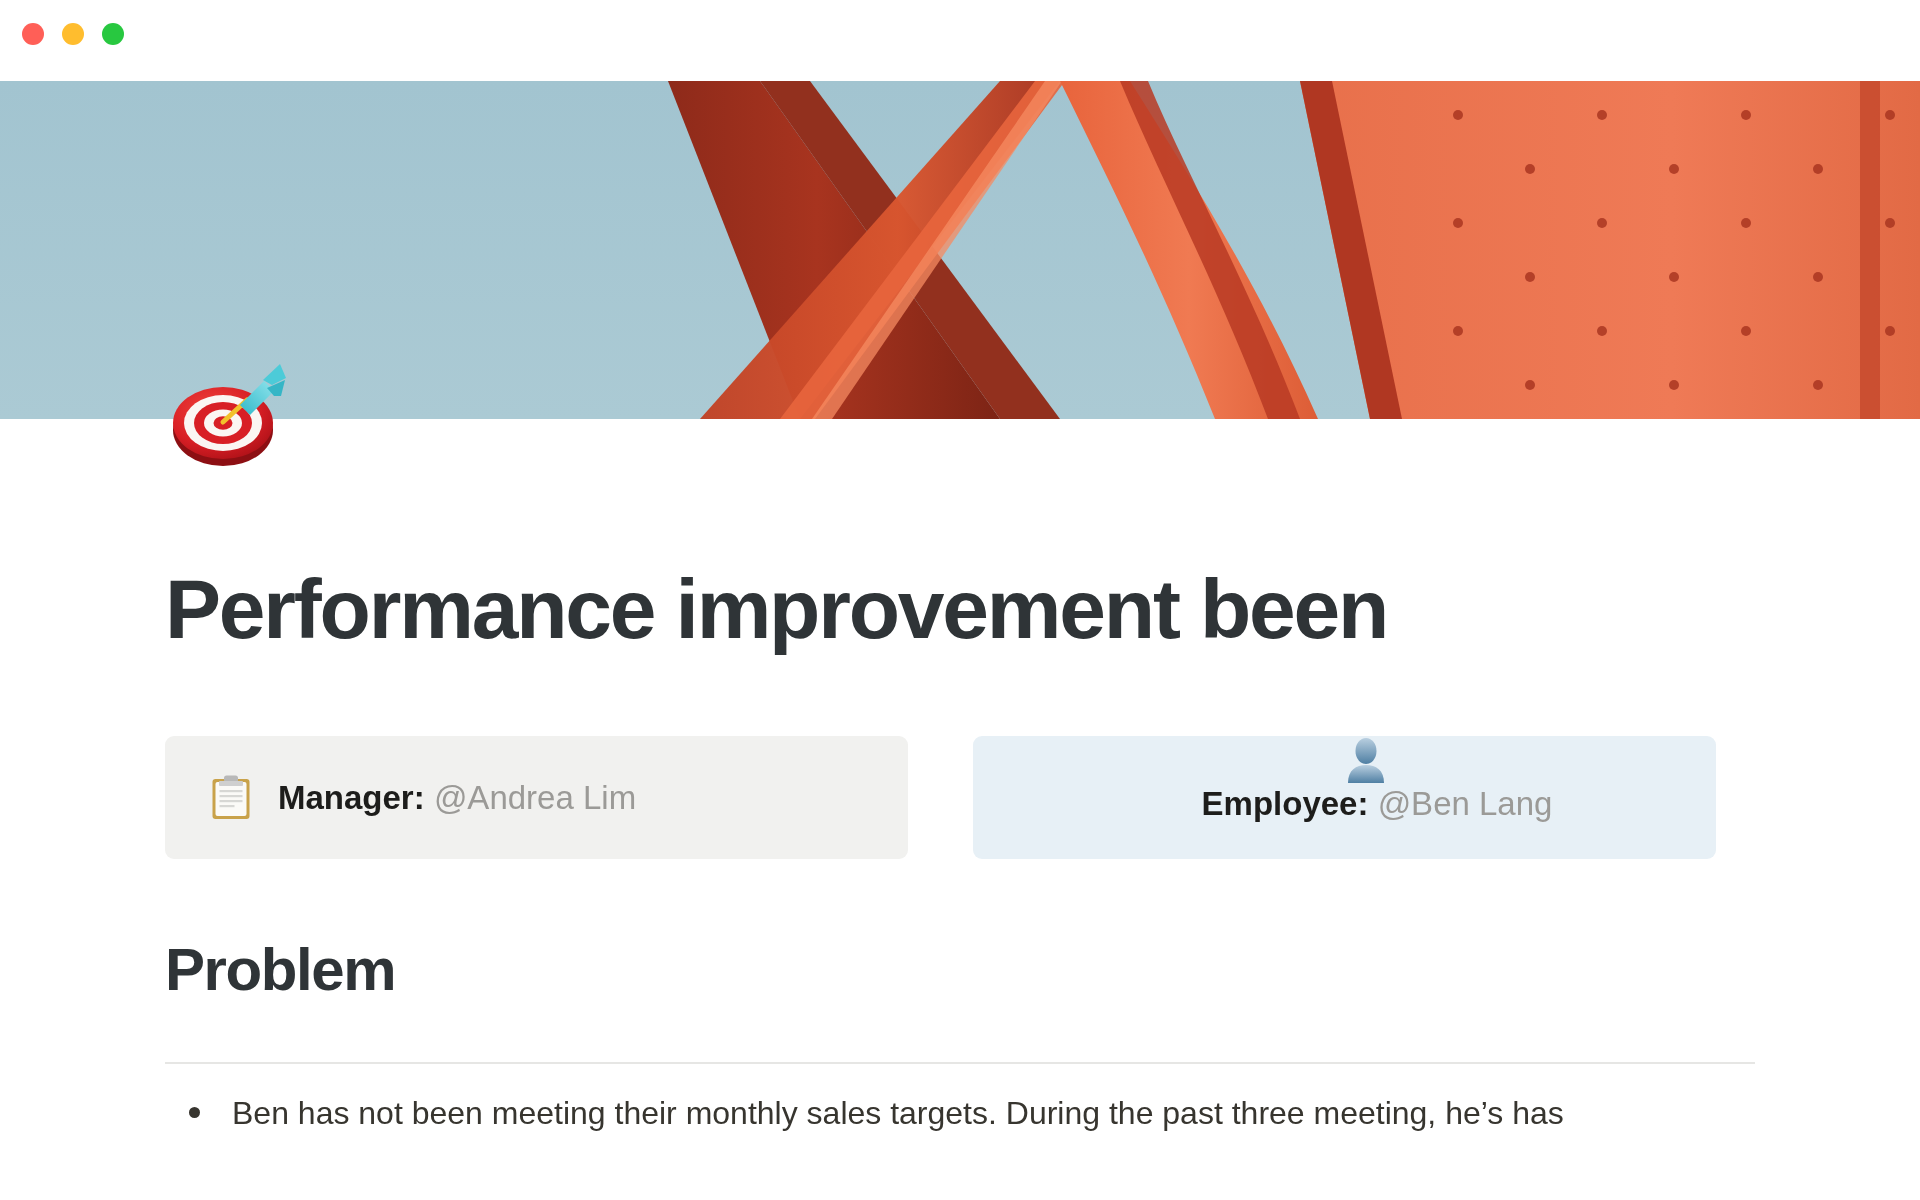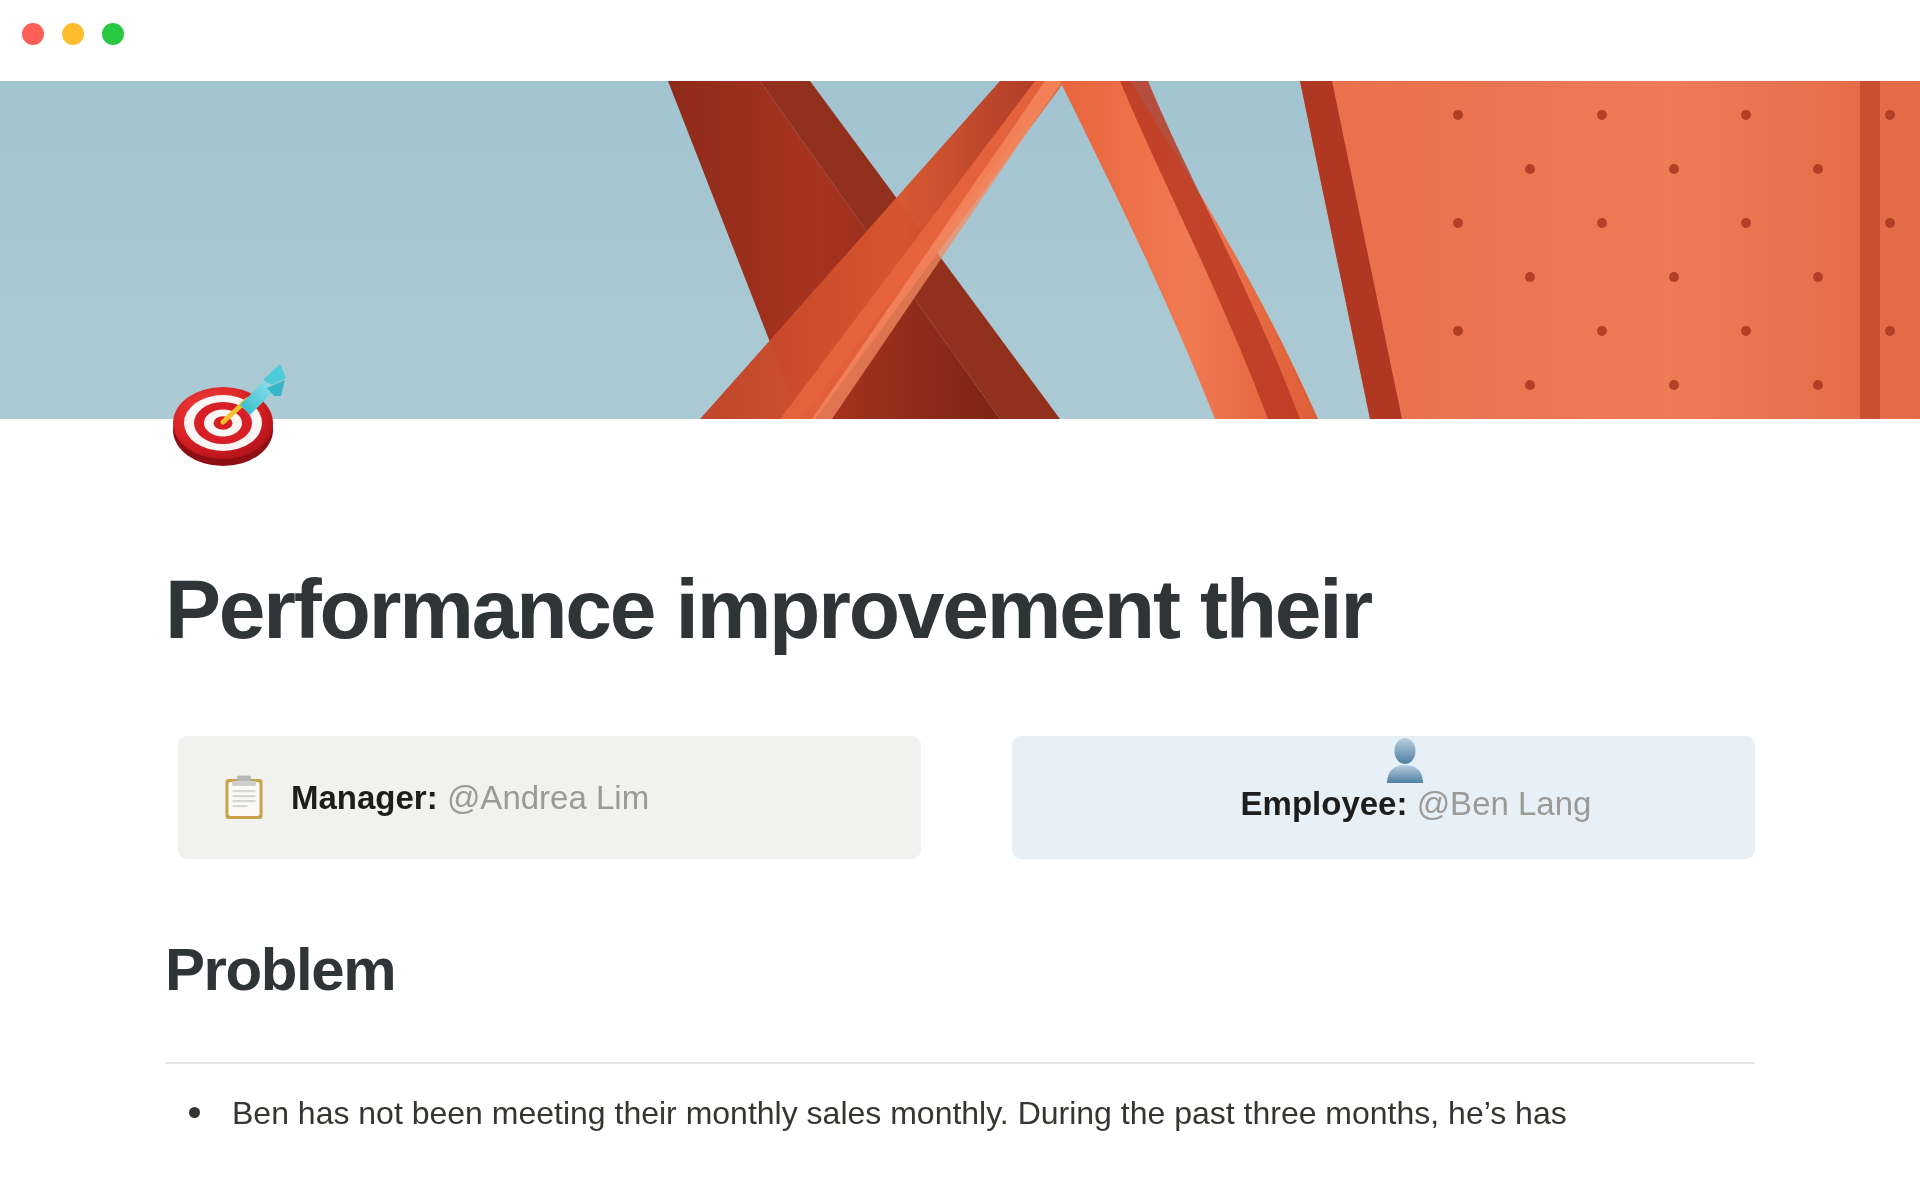--- a/index.html
+++ b/index.html
@@ -100,22 +100,21 @@
     font-weight:700;
     letter-spacing:-2.2px;
     color:#2f3437;
     font-family:"Liberation Sans", sans-serif;
   }
 
   
   .callout-row {
     display:flex;
     margin-top:79px;
-    gap:91px;
-    margin-left:13px;
+    gap:65px;
   }
   .callout {
     width:743px;
     height:123px;
     border-radius:9px;
     display:flex;
     align-items:center;
     padding:0 0 0 42px;
   }
   .callout-manager  { background:#f1f1ef; }
@@ -302,21 +301,21 @@
       <path d="M72 53 L96 29 L106 39 L82 63 Z" fill="url(#cyanG)"></path>
 
       <path d="M95 28 L112 12 L118 26 L104 33 Z" fill="#4ccbd8"></path>
       <path d="M99 36 L117 28 L113 44 L106 44 Z" fill="#36b6c6"></path>
     </svg>
   </div>
 
   <div class="page">
     <div class="content">
 
-      <h1 class="page-title">Performance improvement their</h1>
+      <h1 class="page-title">Performance improvement been</h1>
 
       <div class="callout-row">
 
         <div class="callout callout-manager">
           <span class="callout-emoji">
             <svg width="40" height="46" viewBox="0 0 40 46">
               <rect x="1.5" y="4" width="37" height="40" rx="3" fill="#c9a24a"></rect>
               <rect x="4.5" y="7" width="31" height="34" rx="2" fill="#fbfaf7"></rect>
               <rect x="13" y="0.5" width="14" height="7" rx="2.5" fill="#b8b8b8"></rect>
               <rect x="8" y="6" width="24" height="5" rx="1" fill="#cfcfcf"></rect>
@@ -357,20 +356,20 @@
 
       <h2 class="section-heading">Problem</h2>
 
       <div class="divider"></div>
 
       <ul class="bullet-list">
         <li class="bullet-item">
           <span class="bullet-dot">
               <i></i>
             </span>
-          <span class="bullet-text">Ben has not been meeting their monthly sales monthly. During the past three months, he’s has</span>
+          <span class="bullet-text">Ben has not been meeting their monthly sales targets. During the past three meeting, he’s has</span>
         </li>
       </ul>
 
     </div>
   </div>
 
 </div>
 
 </body></html>

